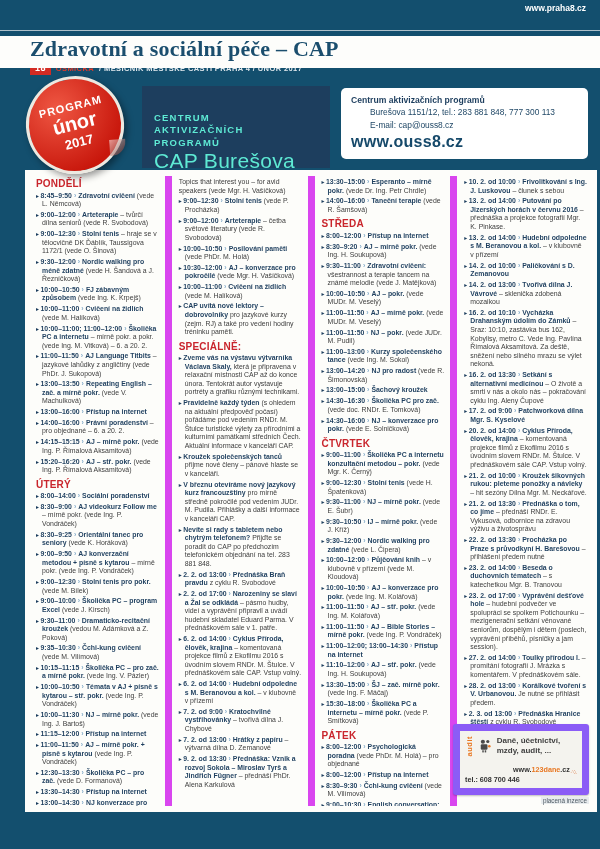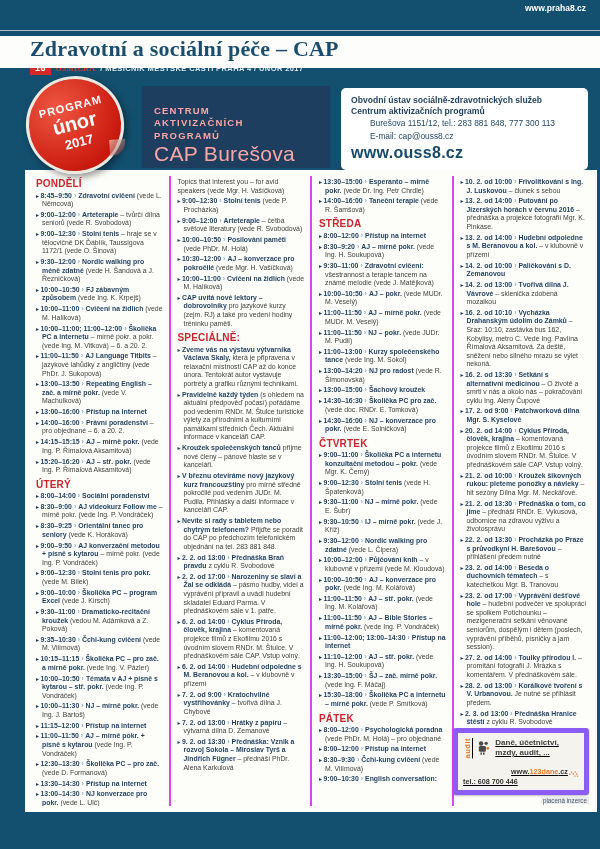--- a/index.html
+++ b/index.html
@@ -3,21 +3,21 @@
 <meta charset="utf-8">
 <style>
   html,body{margin:0;padding:0;background:#0e3f58;}
   .page{position:relative;width:600px;height:849px;background:#134f6e;overflow:hidden;
         font-family:"Liberation Sans",sans-serif;-webkit-font-smoothing:antialiased;}
 
   
   .masthead{position:absolute;top:13px;left:30px;display:flex;align-items:center;gap:5px;
             font-size:7.5px;color:#e9eef2;letter-spacing:.4px;white-space:nowrap;margin-top:48px;}
   .pagenum{background:#d32b23;color:#fff;font-weight:bold;font-size:9px;padding:2px 5px;}
-  .brand{color:#e03a2b;font-weight:bold;font-family:Liberation Serif, serif;}
+  .brand{color:#e03a2b;font-weight:bold;}
   .mast-rest{font-weight:bold;color:#dfe7ec;}
   .praha-url{position:absolute;top:3px;right:14px;color:#fff;font-weight:bold;font-size:8.5px;text-decoration:none;}
   .rule{position:absolute;top:30px;left:0;right:0;height:1px;background:#c9d4da;opacity:.85;}
 
   
   .titleband{position:absolute;top:36px;left:0;width:600px;height:32px;background:#fdfdfb;display:flex;align-items:flex-start;}
   .titleband h1{margin:0 0 0 30px;font-family:"Liberation Serif",serif;font-size:22px;font-weight:bold;color:#1b4e6e;letter-spacing:.2px;}
 
   
   .badge{position:absolute;top:76px;left:26px;width:92px;height:92px;border-radius:50%;
@@ -26,52 +26,52 @@
          display:flex;flex-direction:column;align-items:center;justify-content:center;
          color:#fff;box-shadow:2px 4px 7px rgba(0,0,0,.4);}
   .badge .b1{font-size:11px;font-weight:bold;letter-spacing:1px;}
   .badge .b2{font-size:20px;font-weight:bold;line-height:1;margin-top:1px;}
   .badge .b3{font-size:13px;font-weight:bold;margin-top:2px;}
   .badge::after{content:"";position:absolute;right:2px;bottom:6px;width:16px;height:16px;
          border-radius:0 0 14px 0;background:linear-gradient(135deg,rgba(255,255,255,.55),rgba(120,20,10,.6));
          transform:rotate(10deg);}
 
   
-  .capbox{position:absolute;top:86px;left:142px;width:188px;height:82px;background:#1d3e5e;color:#fca5a5;
-          padding:19px 12px;box-sizing:border-box;}
+  .capbox{position:absolute;top:86px;left:142px;width:188px;height:82px;background:#1d3e5e;color:#5eead4;
+          padding:26px 12px;box-sizing:border-box;}
   .cap-small div{font-size:9.5px;font-weight:bold;letter-spacing:1.2px;line-height:1.3;}
   .cap-big{font-size:21px;font-weight:normal;letter-spacing:.3px;}
 
   
   .infobox{position:absolute;top:88px;left:341px;width:247px;background:#fff;border-radius:5px;
            padding:7px 10px 8px;box-sizing:border-box;color:#1d3e5e;}
   .infobox .org{font-size:8.6px;font-weight:bold;line-height:1.3;}
   .infobox .addr{font-size:8.4px;line-height:1.35;margin-top:1px;color:#234a68;padding-left:19px;}
   .infobox .ouss{font-size:16px;font-weight:bold;margin-top:2px;letter-spacing:.3px;color:#16496a;}
 
   
   .panel{position:absolute;top:170px;left:25px;width:572px;height:642px;background:#fdfdfa;
          box-sizing:border-box;padding:6px 4px;}
   .cols{display:flex;height:100%;}
-  .col{flex:1 1 0;padding:2px 6px 2px 7px;border-right:2px solid #d946ef;overflow:hidden;}
+  .col{flex:1 1 0;padding:2px 6px 2px 7px;border-right:7px solid #d946ef;overflow:hidden;}
   .col:last-child{border-right:none;}
   .day{color:#c9252c;font-weight:bold;font-size:10px;margin:4px 0 2.5px;letter-spacing:.2px;}
   .day:first-child{margin-top:0;}
   .entry{margin:0 0 2.2px;font-size:6.9px;line-height:1.24;color:#3c3c3c;
          padding-left:6px;text-indent:-6px;}
   .entry.nb{padding-left:0;text-indent:0;}
   .entry b{color:#1d3e5e;}
   .bu{color:#1d3e5e;font-size:6px;margin-right:1.5px;}
   .sep{color:#85accA;margin:0 2px;font-weight:bold;}
   .tm{color:#1d3e5e;}
 
   
   .ad{position:absolute;right:8px;bottom:8px;width:136px;z-index:4;}
-  .ad-box{background:#f4f3ee;border:5px solid #8b5cf6;border-radius:3px;padding:4px 5px;
-          box-shadow:0 1px 2px rgba(0,0,0,.25);text-decoration:underline;}
+  .ad-box{background:#f4f3ee;border:7px solid #8b5cf6;border-radius:3px;padding:4px 5px;
+          box-shadow:0 1px 2px rgba(0,0,0,.25);}
   .ad-row1{display:flex;align-items:center;gap:4px;}
   .ad-audit{color:#e87722;font-weight:bold;font-size:7.5px;writing-mode:vertical-rl;transform:rotate(180deg);letter-spacing:.5px;}
   .ad-tagline{font-weight:bold;color:#3f3f3f;font-size:8px;line-height:1.25;}
   .ad-row2{display:flex;align-items:flex-end;justify-content:space-between;margin-top:3px;}
   .ad-web{font-weight:bold;font-size:7.2px;color:#333;padding-left:48px;}
   .ad-web .hl{color:#e87722;}
   .ad-tel{font-weight:bold;font-size:7.2px;color:#333;margin-top:1px;}
   .ad-note{text-align:right;font-size:6.3px;color:#4e5a63;margin-top:2px;background:#e8ecee;
            display:inline-block;float:right;padding:0 2px;}
 </style>
@@ -101,21 +101,20 @@
   <div class="capbox">
     <div class="cap-small">
       <div>CENTRUM</div>
       <div>AKTIVIZAČNÍCH</div>
       <div>PROGRAMŮ</div>
     </div>
     <div class="cap-big">CAP Burešova</div>
   </div>
 
   <div class="infobox">
-    <div class="org">Obvodní ústav sociálně-zdravotnických služeb</div>
     <div class="org">Centrum aktivizačních programů</div>
     <div class="addr">Burešova 1151/12, tel.: 283 881 848, 777 300 113</div>
     <div class="addr">E-mail: cap@ouss8.cz</div>
     <div class="ouss">www.ouss8.cz</div>
   </div>
 
   <div class="panel">
     <div class="cols">
         <div class="col">
           <div class="day">PONDĚLÍ</div>

